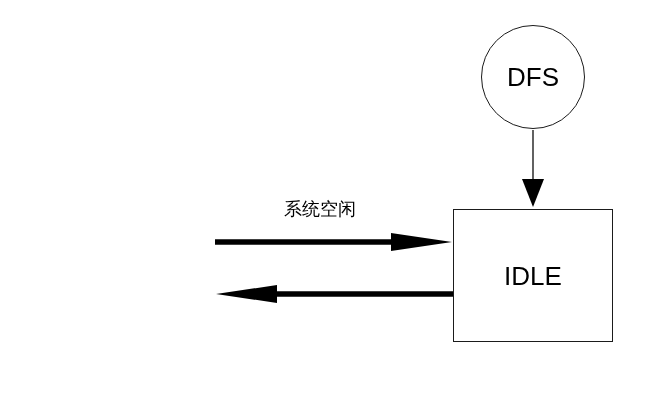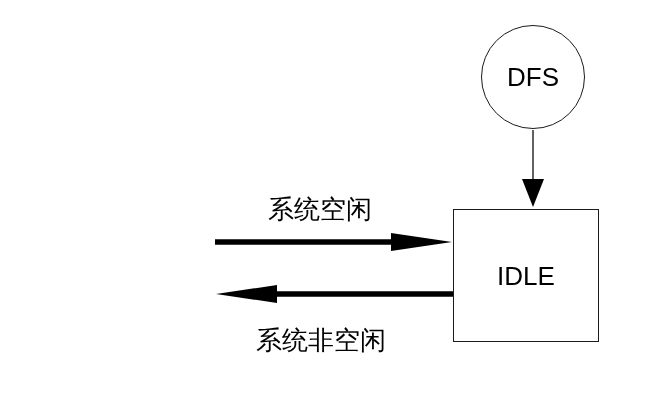--- a/index.html
+++ b/index.html
@@ -37,34 +37,34 @@
   }
   .node-rect-active {
     left: 68px;
     top: 209px;
     width: 147px;
     height: 133px;
   }
   .node-rect-idle {
     left: 453px;
     top: 209px;
-    width: 146px;
+    width: 160px;
     height: 133px;
   }
   .node-circle-dfs {
     left: 481px;
     top: 25px;
     width: 104px;
     height: 104px;
     border-radius: 50%;
     border-width: 1.4px;
   }
   .edge-label {
     position: absolute;
-    font-size: 26px;
+    font-size: 18px;
     line-height: 27px;
     white-space: nowrap;
     transform: translateX(-50%);
     color: #000000;
   }
   .edge-label-top {
     left: 320px;
     top: 196px;
   }
   .edge-label-bottom {
@@ -99,15 +99,14 @@
     <span>DFS</span>
   </div>
 
 
   <div class="node node-rect-idle">
     <span>IDLE</span>
   </div>
 
   <div class="edge-label edge-label-top">系统空闲</div>
 
-  <div class="edge-label edge-label-bottom">系统非空闲</div>
 
 </div>
 
 </body></html>

